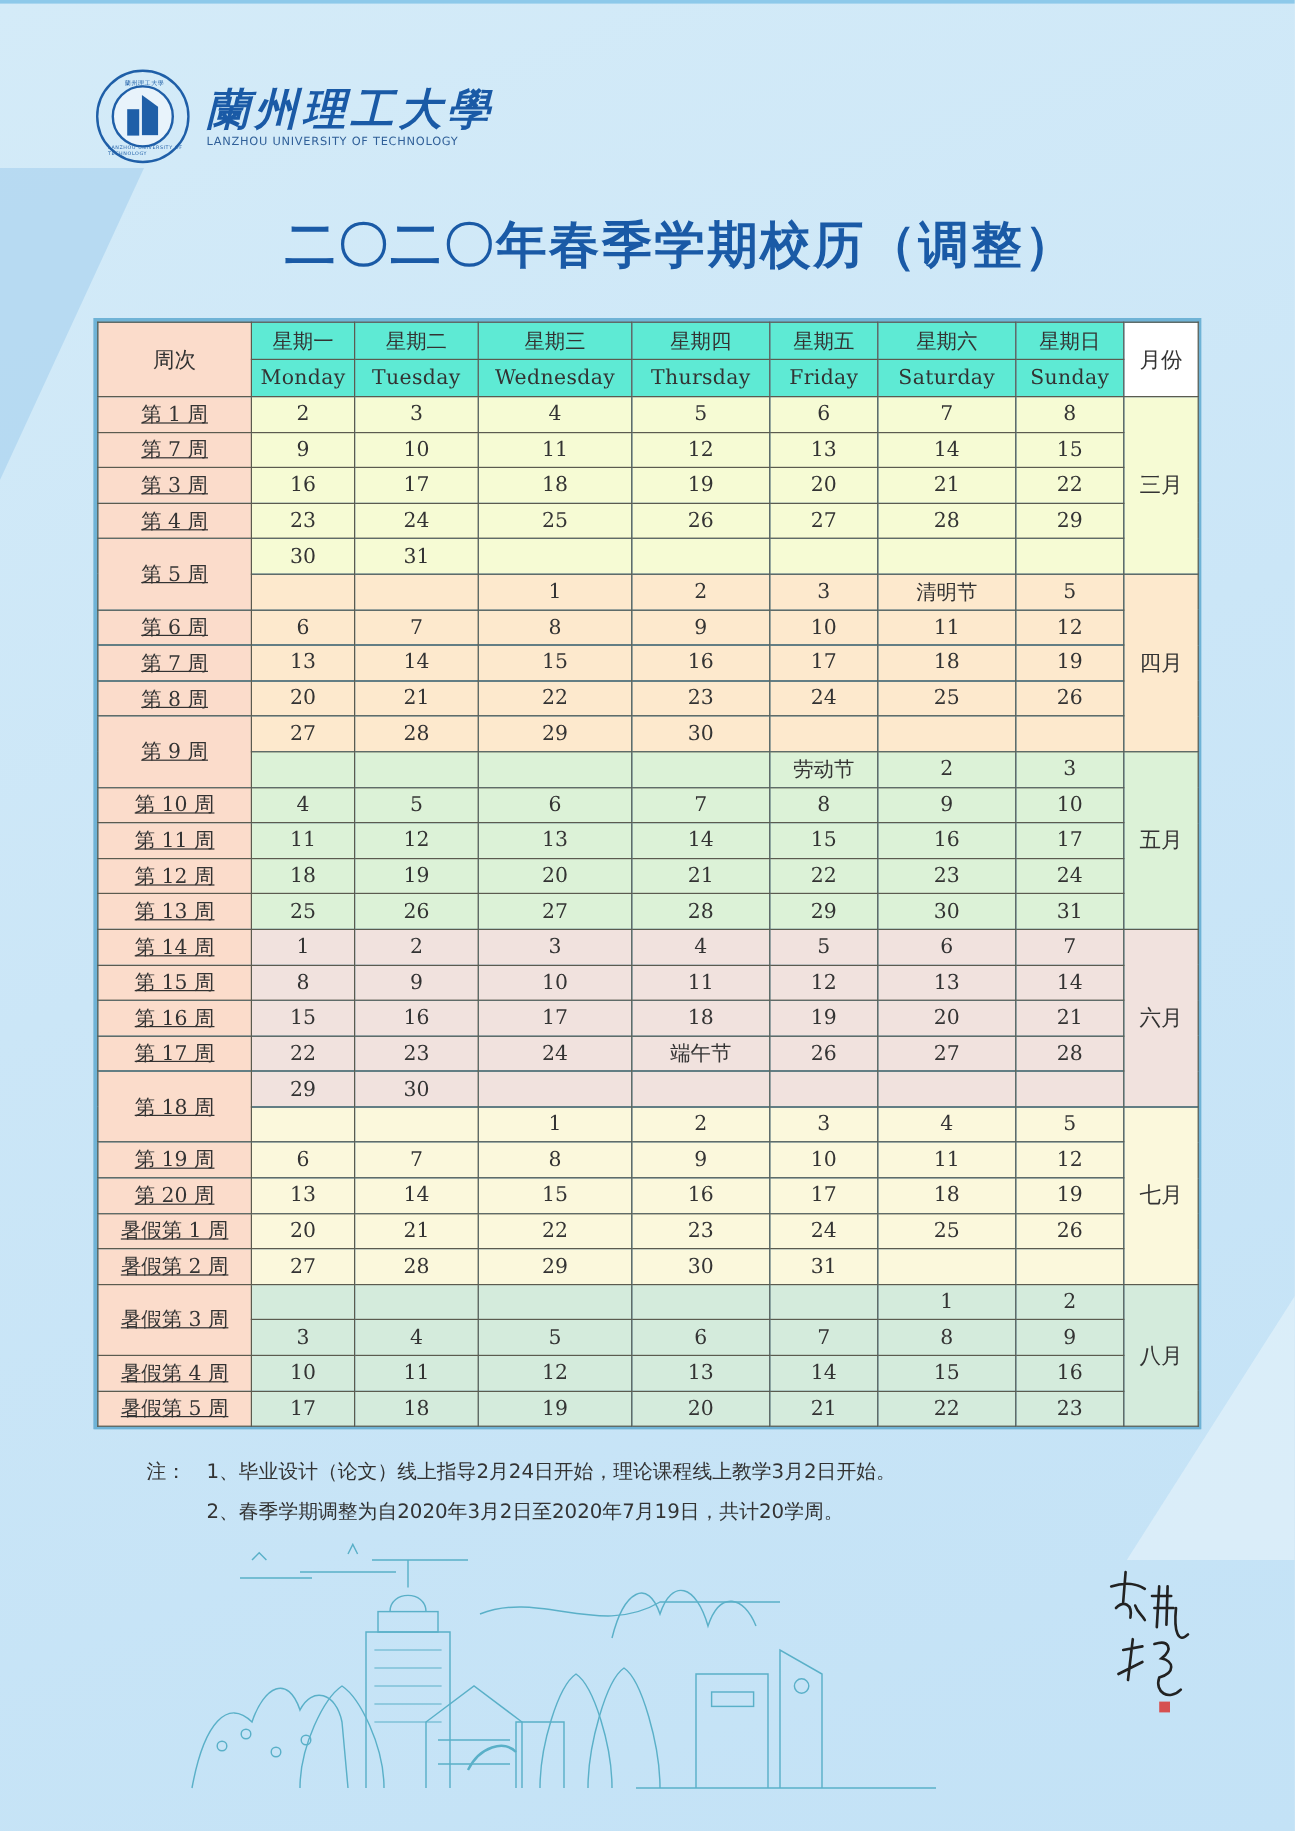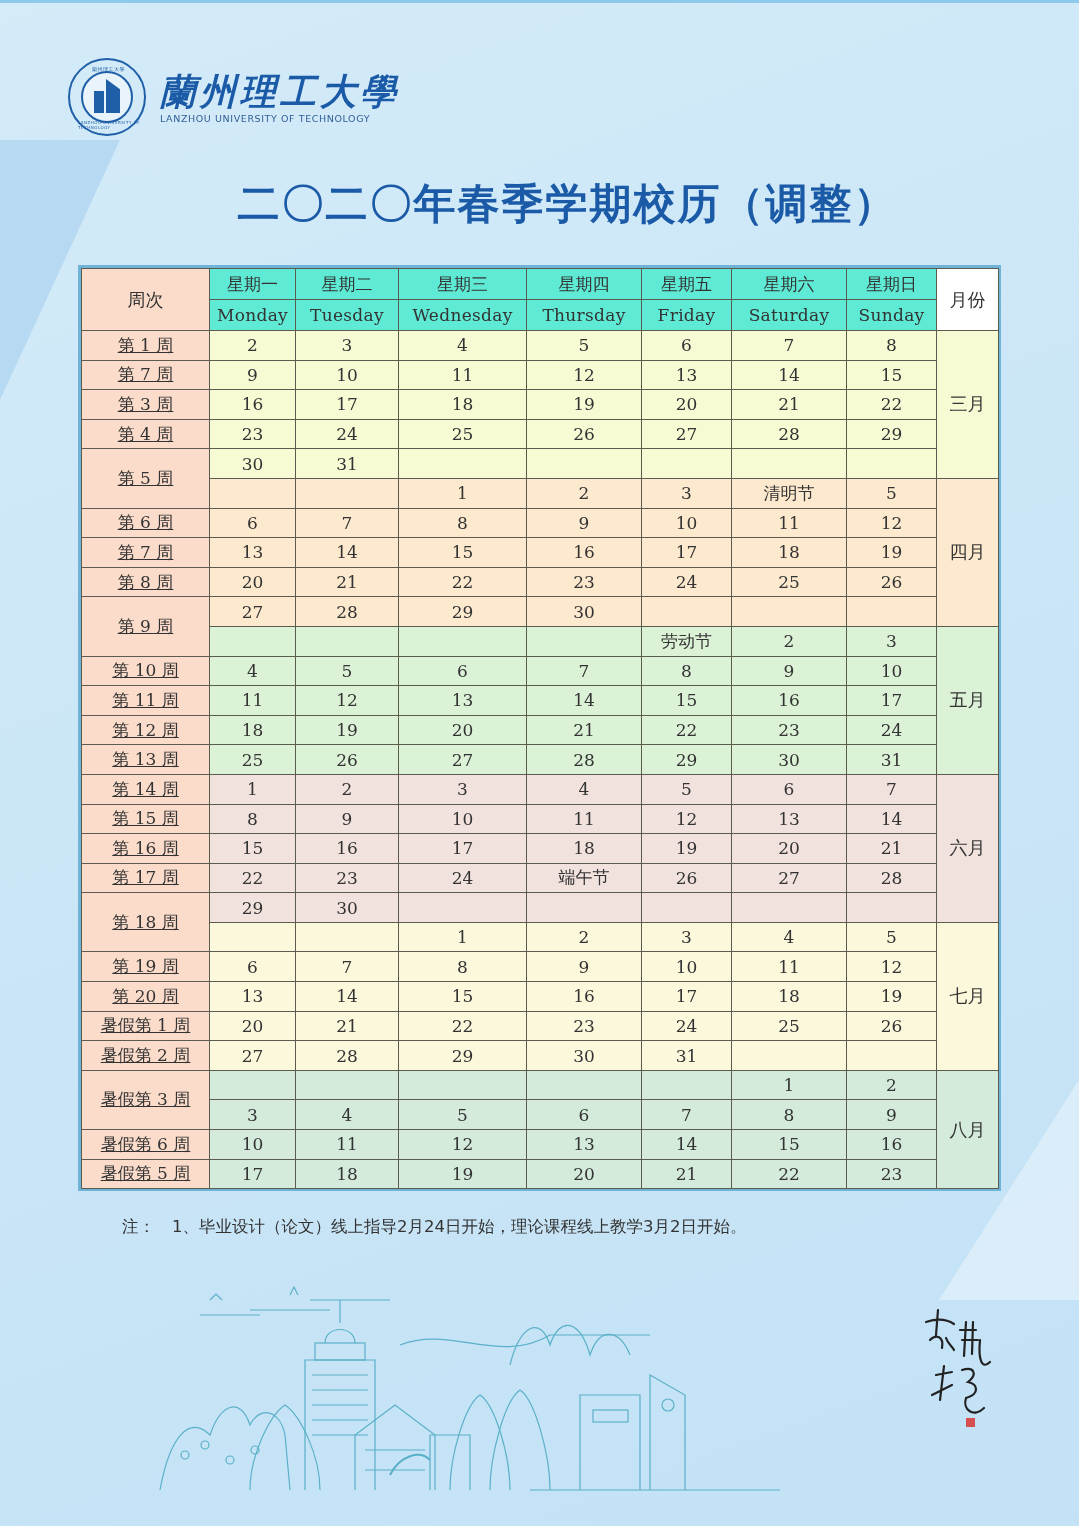--- a/index.html
+++ b/index.html
@@ -16,21 +16,21 @@
     border-left: 120px solid rgba(150,200,235,0.45);
     border-top: 0 solid transparent;
     border-bottom: 260px solid transparent;
   }
   .deco-right {
     position:absolute; right:0; top:1080px; width:0; height:0;
     border-right: 140px solid rgba(235,246,252,0.55);
     border-top: 220px solid transparent;
   }
   
-  .logo { position:absolute; left:68px; top:58px; display:flex; align-items:center; }
+  .logo { position:absolute; left:80px; top:58px; display:flex; align-items:center; }
   .seal {
     width:78px; height:78px; border-radius:50%;
     border:2px solid #1f5fa8; position:relative;
     display:flex; align-items:center; justify-content:center;
   }
   .seal-inner {
     width:52px; height:52px; border-radius:50%;
     border:2px solid #1f5fa8; display:flex; align-items:flex-end; justify-content:center;
     overflow:hidden; background:#e8f3fb;
   }
@@ -425,21 +425,21 @@
         <tr>
           <td class="c-aug">3</td>
           <td class="c-aug">4</td>
           <td class="c-aug">5</td>
           <td class="c-aug">6</td>
           <td class="c-aug">7</td>
           <td class="c-aug">8</td>
           <td class="c-aug">9</td>
         </tr>
         <tr>
-          <td class="wk" rowspan="1">暑假第 6 周</td>
+          <td class="wk" rowspan="1">暑假第 4 周</td>
           <td class="c-aug">10</td>
           <td class="c-aug">11</td>
           <td class="c-aug">12</td>
           <td class="c-aug">13</td>
           <td class="c-aug">14</td>
           <td class="c-aug">15</td>
           <td class="c-aug">16</td>
         </tr>
         <tr>
           <td class="wk" rowspan="1">暑假第 5 周</td>
@@ -452,20 +452,23 @@
           <td class="c-aug">23</td>
         </tr>
       </tbody>
 </table>
 </div>
 
 <div class="notes">
   <div class="row">
     <span class="lbl">注：</span>
     <span>1、毕业设计（论文）线上指导2月24日开始，理论课程线上教学3月2日开始。</span>
+  </div>
+  <div class="row row2">
+    <span>2、春季学期调整为自2020年3月2日至2020年7月19日，共计20学周。</span>
   </div>
 </div>
 
 <svg class="campus" viewBox="0 0 630 215" fill="none" stroke="#5ab0c8" stroke-width="1.2">
   <path d="M10 205 C 20 150, 40 130, 60 150 C 70 120, 90 110, 100 140 C 110 120, 130 125, 135 150 L 140 205"></path>
   <circle cx="35" cy="170" r="4"></circle>
     <circle cx="55" cy="160" r="4"></circle>
     <circle cx="80" cy="175" r="4"></circle>
     <circle cx="105" cy="165" r="4"></circle>
   <path d="M50 30 L 110 30 M 100 25 L 180 25 M 160 15 L 240 15"></path>

